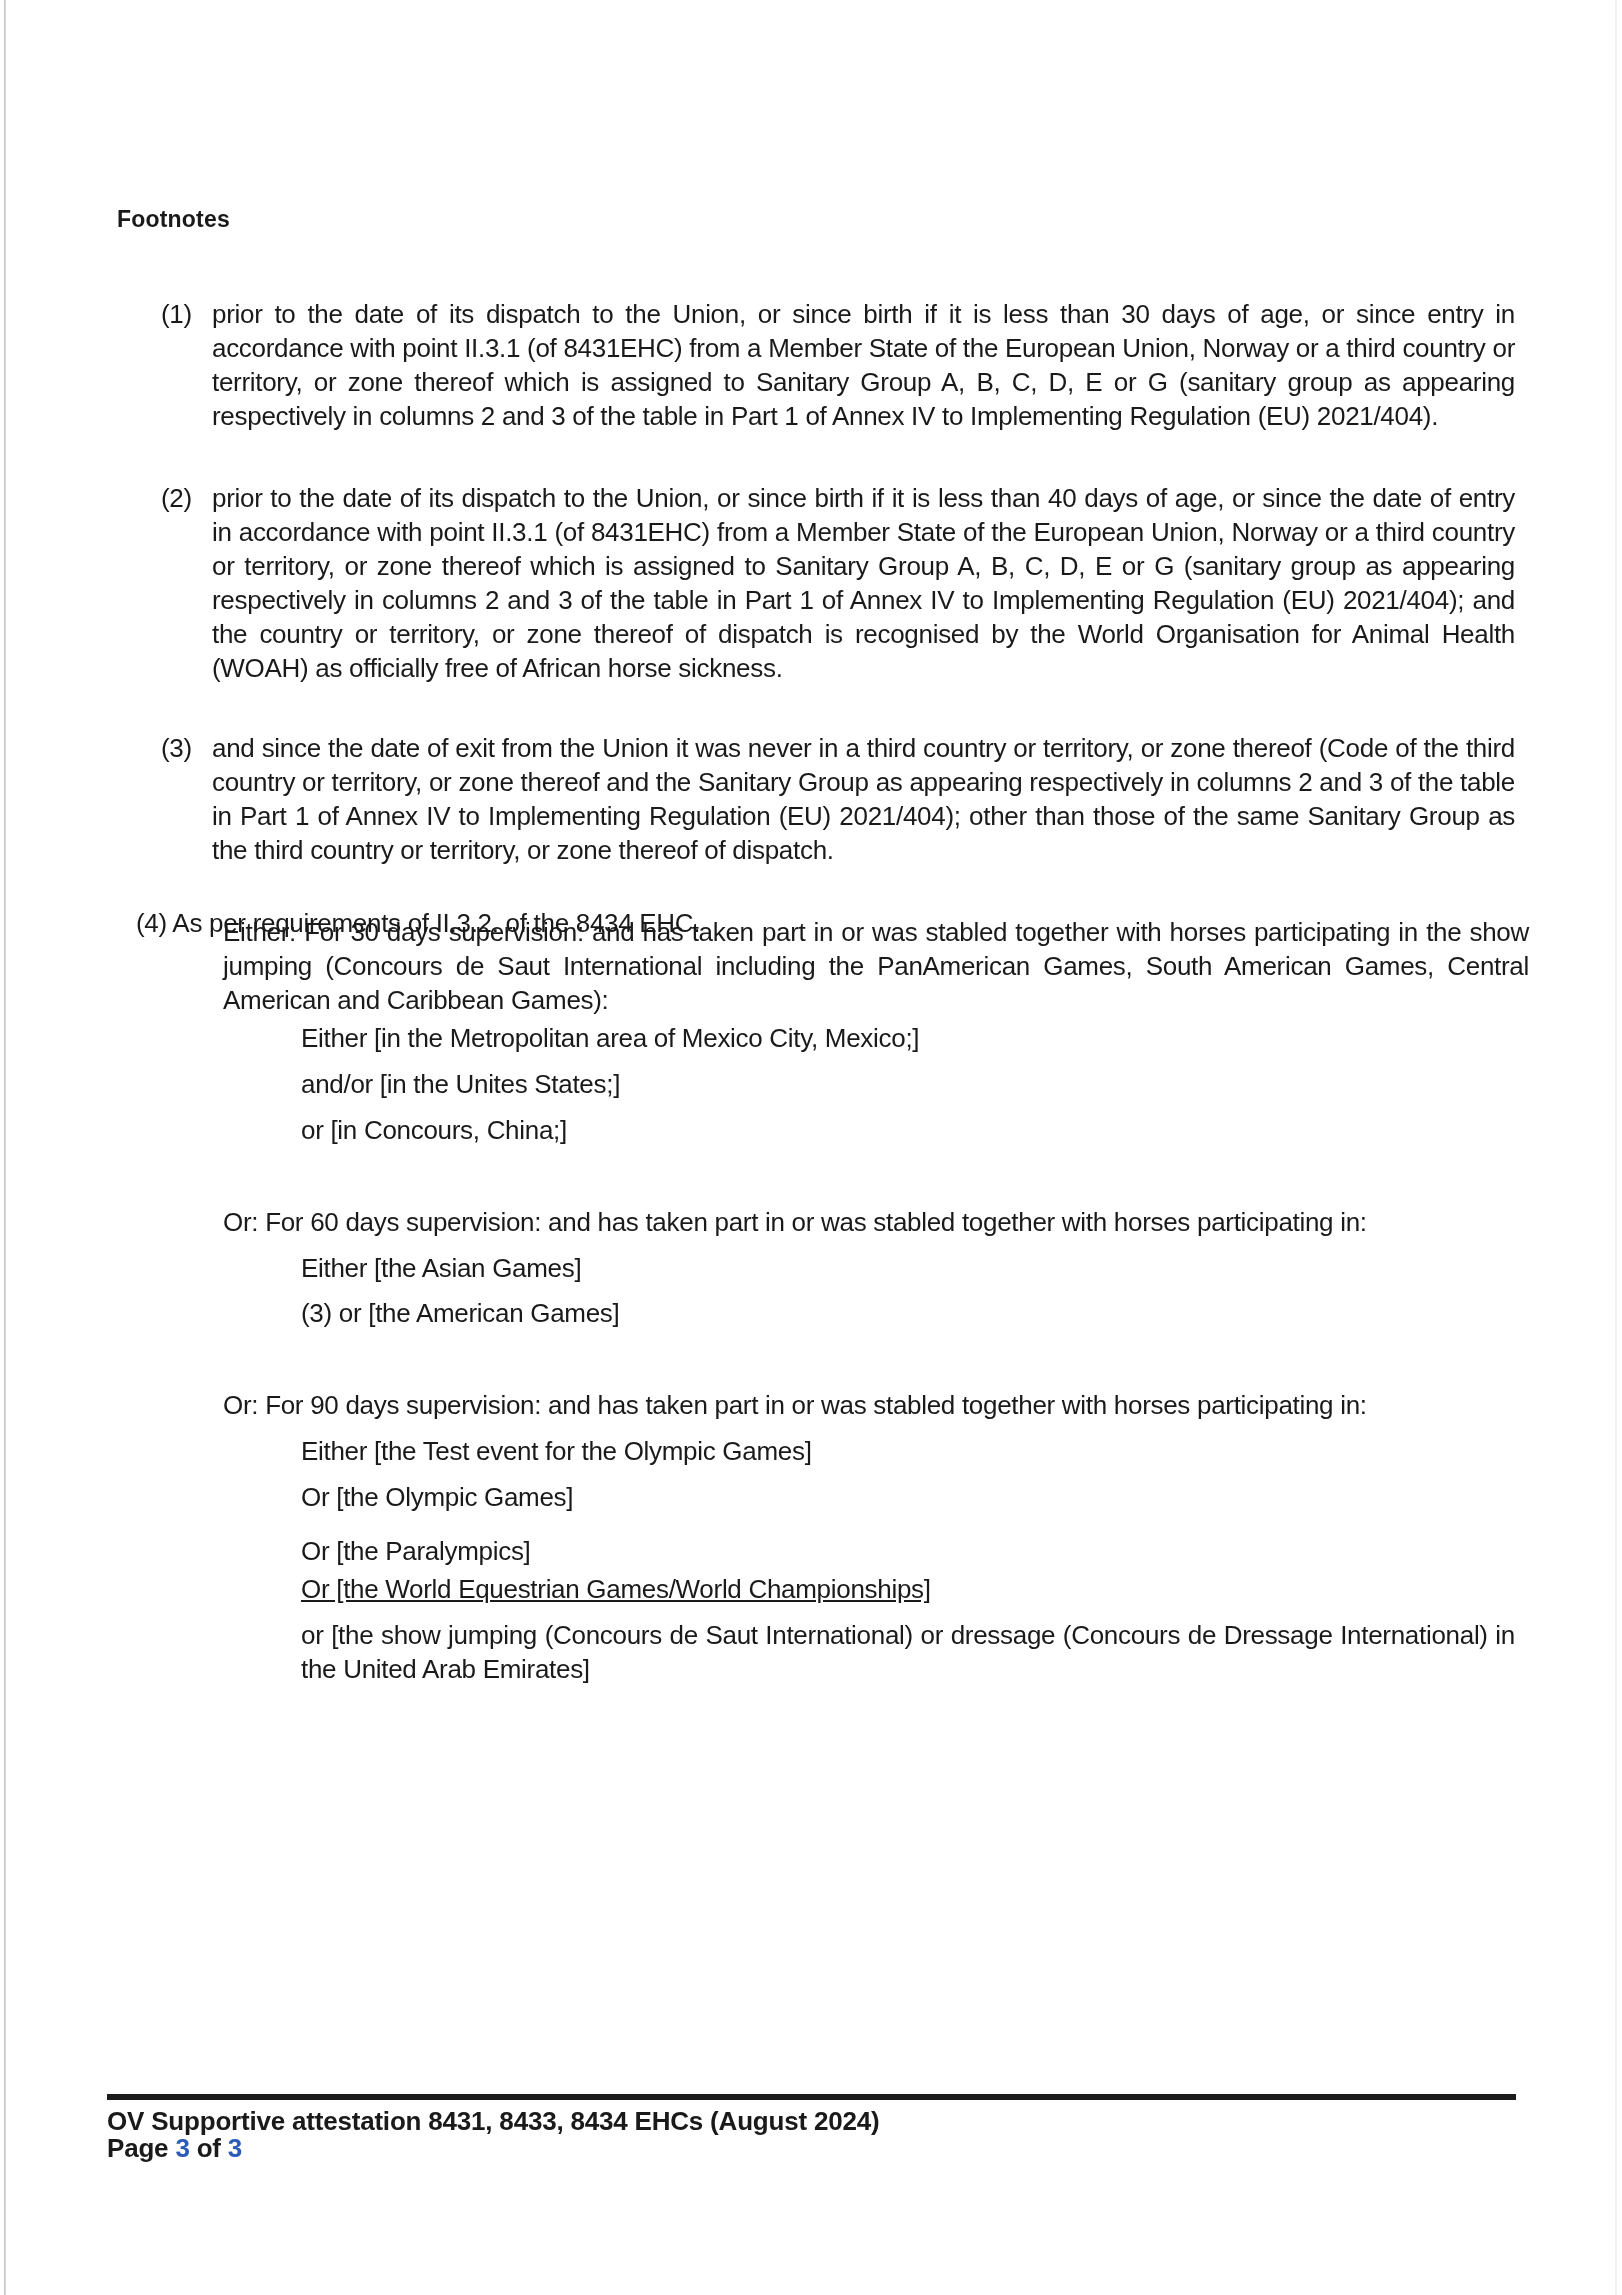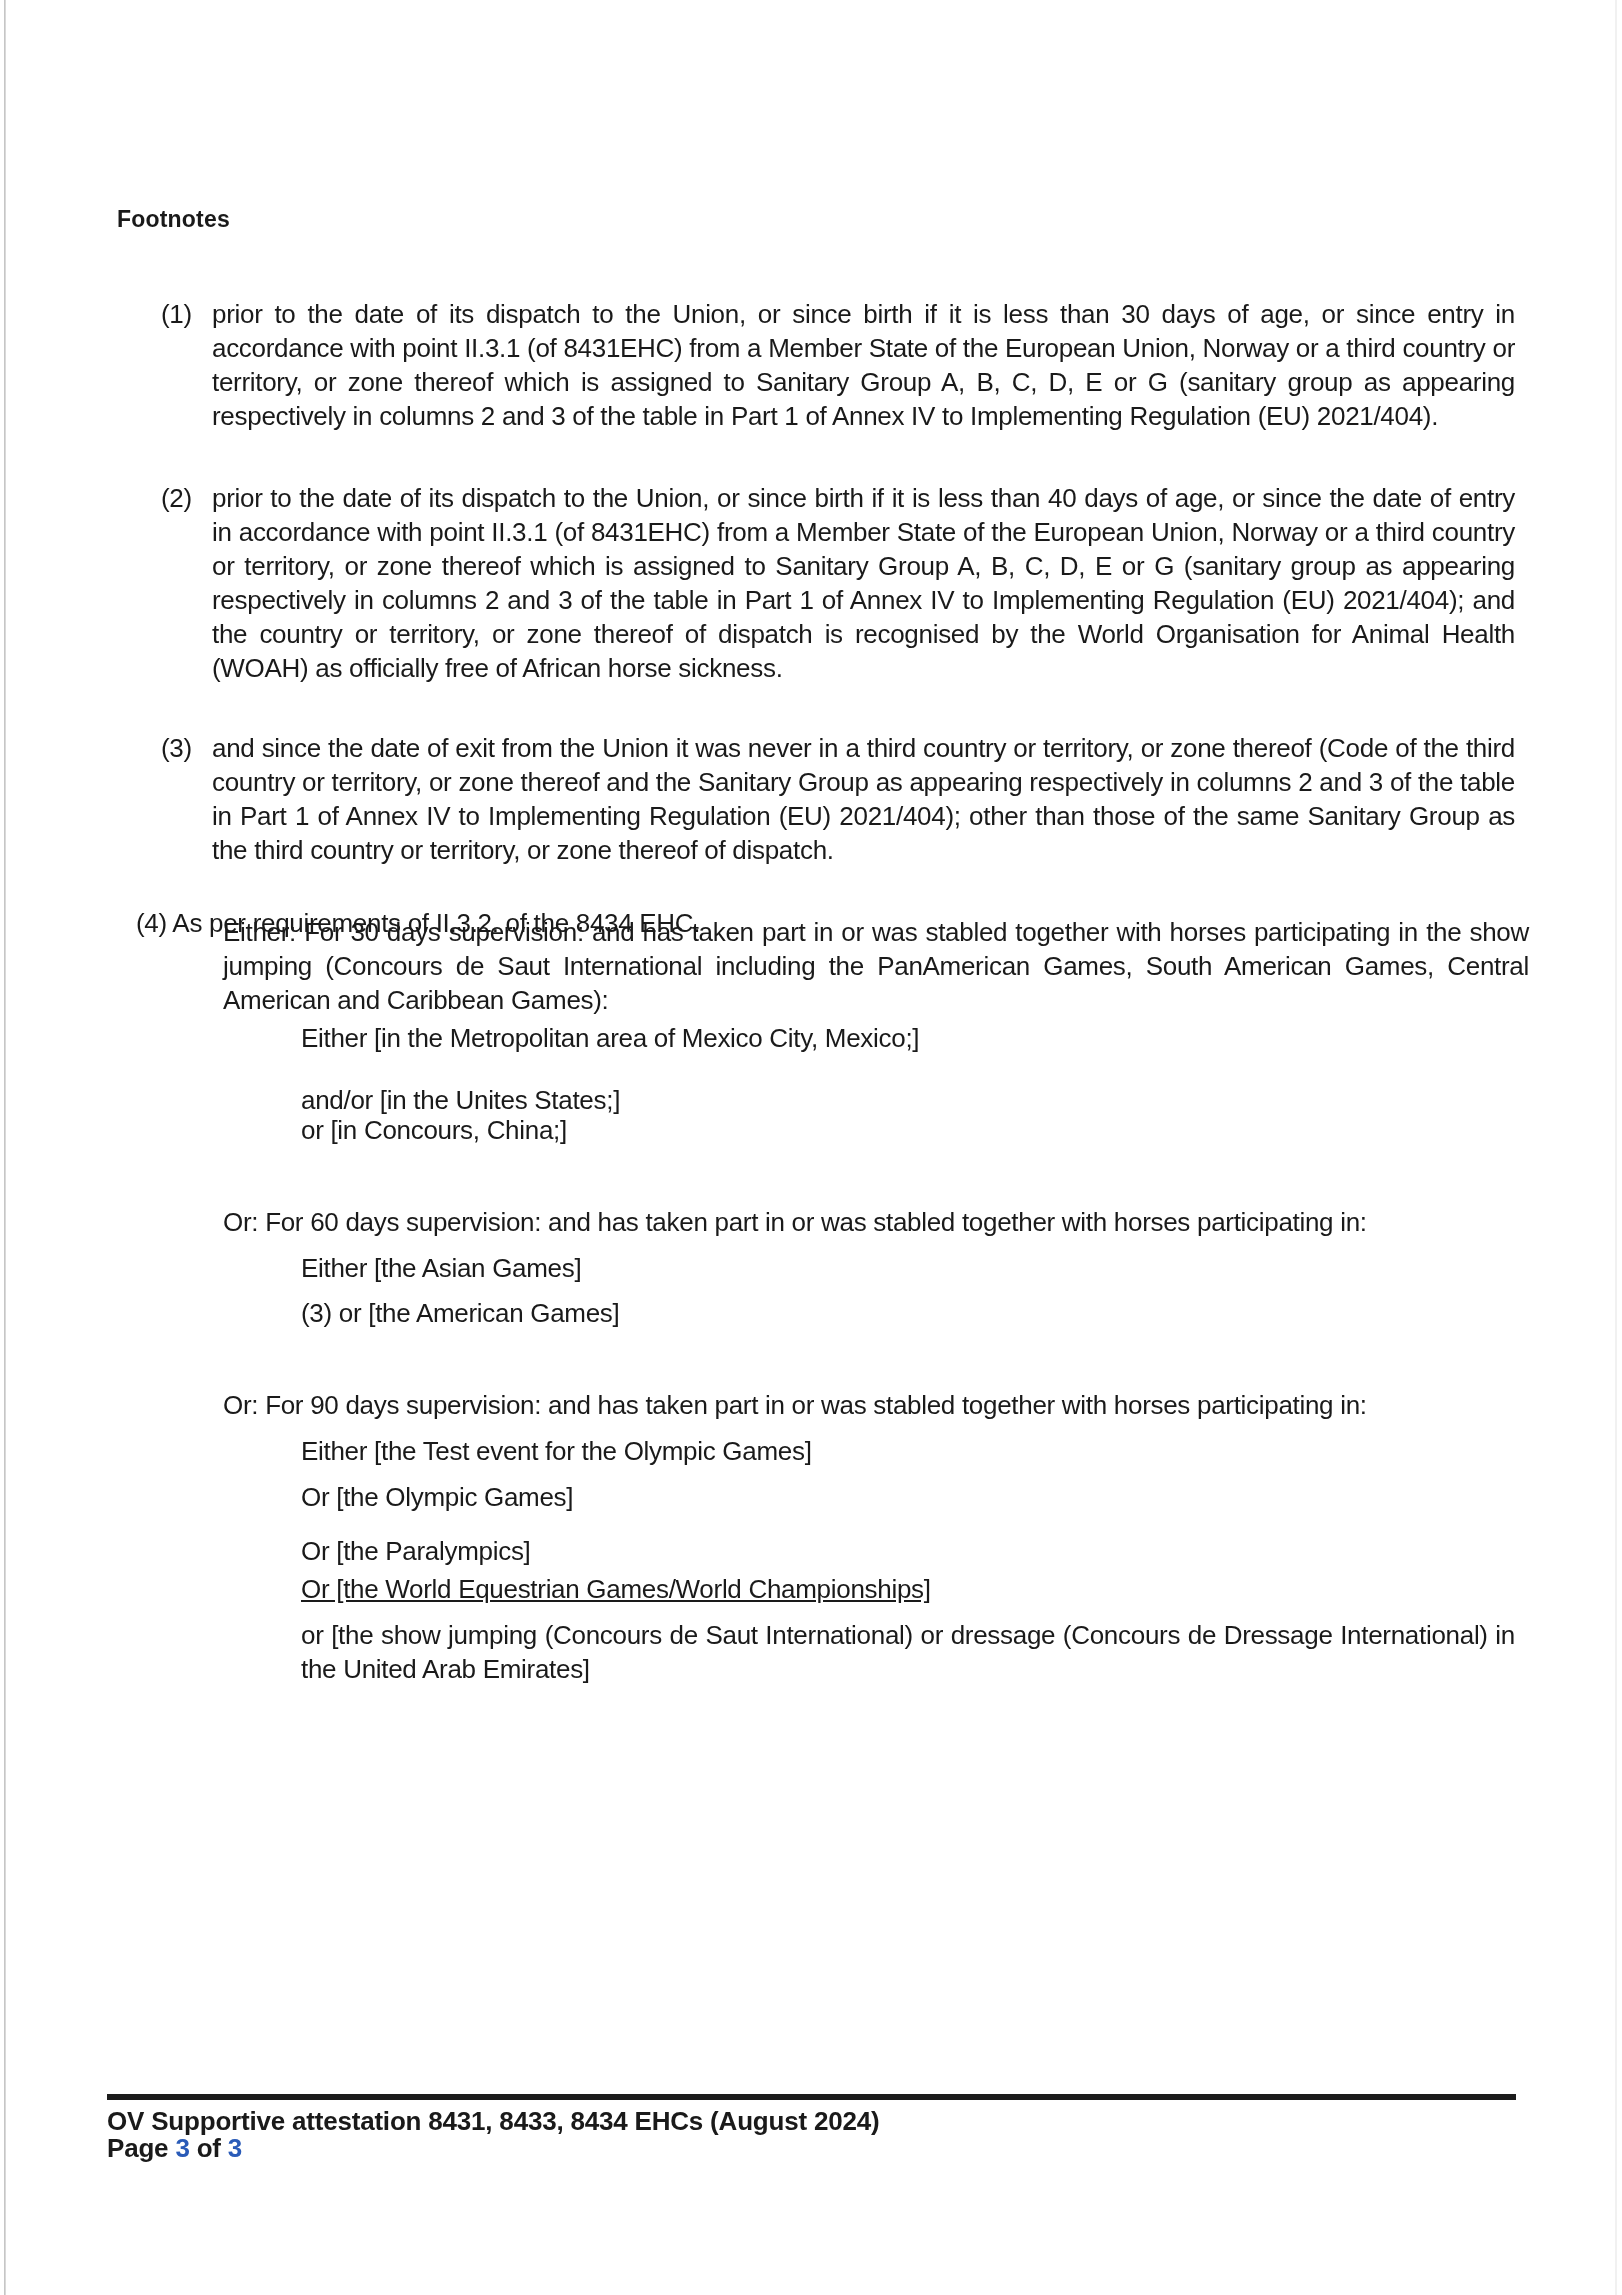--- a/index.html
+++ b/index.html
@@ -117,21 +117,21 @@
 
 <div class="fn body-text" id="fn3">
   <span class="fn-num">(3)</span>
   <span class="fn-text">and since the date of exit from the Union it was never in a third country or territory, or zone thereof (Code of the third country or territory, or zone thereof and the Sanitary Group as appearing respectively in columns 2 and 3 of the table in Part 1 of Annex IV to Implementing Regulation (EU) 2021/404); other than those of the same Sanitary Group as the third country or territory, or zone thereof of dispatch.</span>
 </div>
 
 <div class="fn4-title body-text">(4) As per requirements of II.3.2. of the 8434 EHC.</div>
 
 <div class="block body-text" style="top:915px;">Either: For 30 days supervision: and has taken part in or was stabled together with horses participating in the show jumping (Concours de Saut International including the PanAmerican Games, South American Games, Central American and Caribbean Games):</div>
 <div class="opt body-text" style="top:1021px;">Either [in the Metropolitan area of Mexico City, Mexico;]</div>
-<div class="opt body-text" style="top:1067px;margin-top:16px;">and/or [in the Unites States;]</div>
+<div class="opt body-text" style="top:1067px;">and/or [in the Unites States;]</div>
 <div class="opt body-text" style="top:1113px;">or [in Concours, China;]</div>
 
 <div class="block body-text" style="top:1205px;">Or: For 60 days supervision: and has taken part in or was stabled together with horses participating in:</div>
 <div class="opt body-text" style="top:1251px;">Either [the Asian Games]</div>
 <div class="opt body-text" style="top:1296px;">(3) or [the American Games]</div>
 
 <div class="block body-text" style="top:1388px;">Or: For 90 days supervision: and has taken part in or was stabled together with horses participating in:</div>
 <div class="opt body-text" style="top:1434px;">Either [the Test event for the Olympic Games]</div>
 <div class="opt body-text" style="top:1480px;">Or [the Olympic Games]</div>
 <div class="opt body-text" style="top:1526px;margin-top:8px;">Or [the Paralympics]</div>

